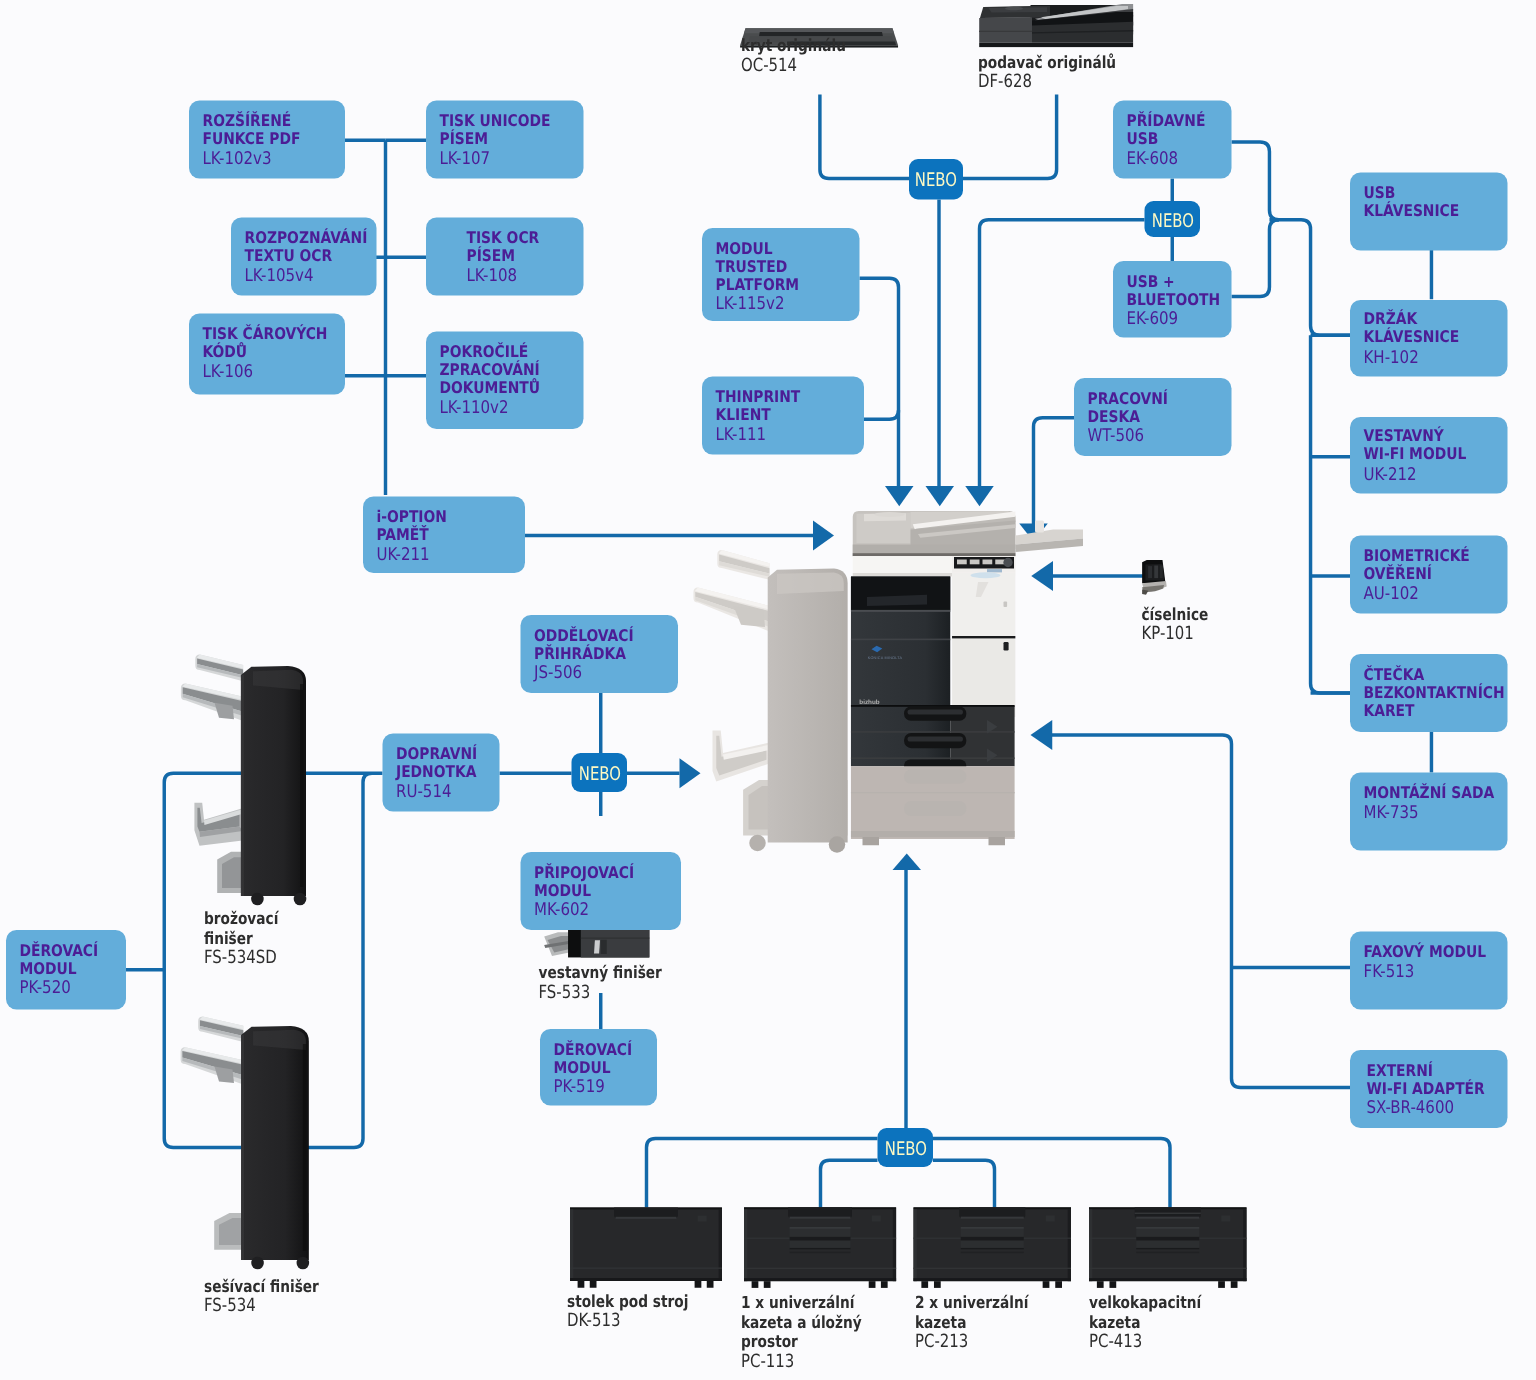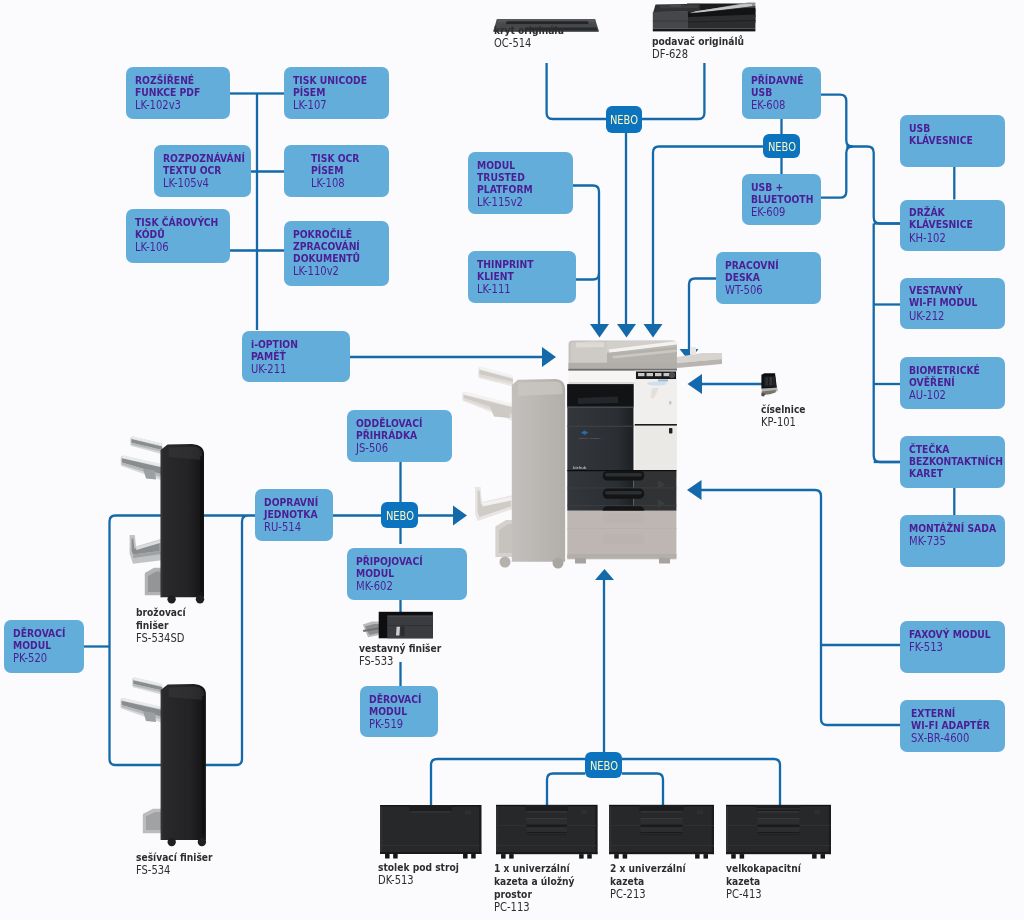--- a/index.html
+++ b/index.html
@@ -468,21 +468,21 @@
       <div class="box" style="left: 347px; top: 410px; width: 105px; height: 52px;">
         <div class="t">ODDĚLOVACÍ</div>
         <div class="t">PŘIHRÁDKA</div>
         <div class="c">JS-506</div>
       </div>
       <div class="box" style="left: 255px; top: 489px; width: 78px; height: 52px;">
         <div class="t">DOPRAVNÍ</div>
         <div class="t">JEDNOTKA</div>
         <div class="c">RU-514</div>
       </div>
-      <div class="box" style="left: 347px; top: 548px; width: 120px; height: 52px;">
+      <div class="box" style="left: 347px; top: 568px; width: 107px; height: 52px;">
         <div class="t">PŘIPOJOVACÍ</div>
         <div class="t">MODUL</div>
         <div class="c">MK-602</div>
       </div>
       <div class="box" style="left: 360px; top: 686px; width: 78px; height: 51px;">
         <div class="t">DĚROVACÍ</div>
         <div class="t">MODUL</div>
         <div class="c">PK-519</div>
       </div>
       <div class="box" style="left: 4px; top: 620px; width: 80px; height: 53px;">

